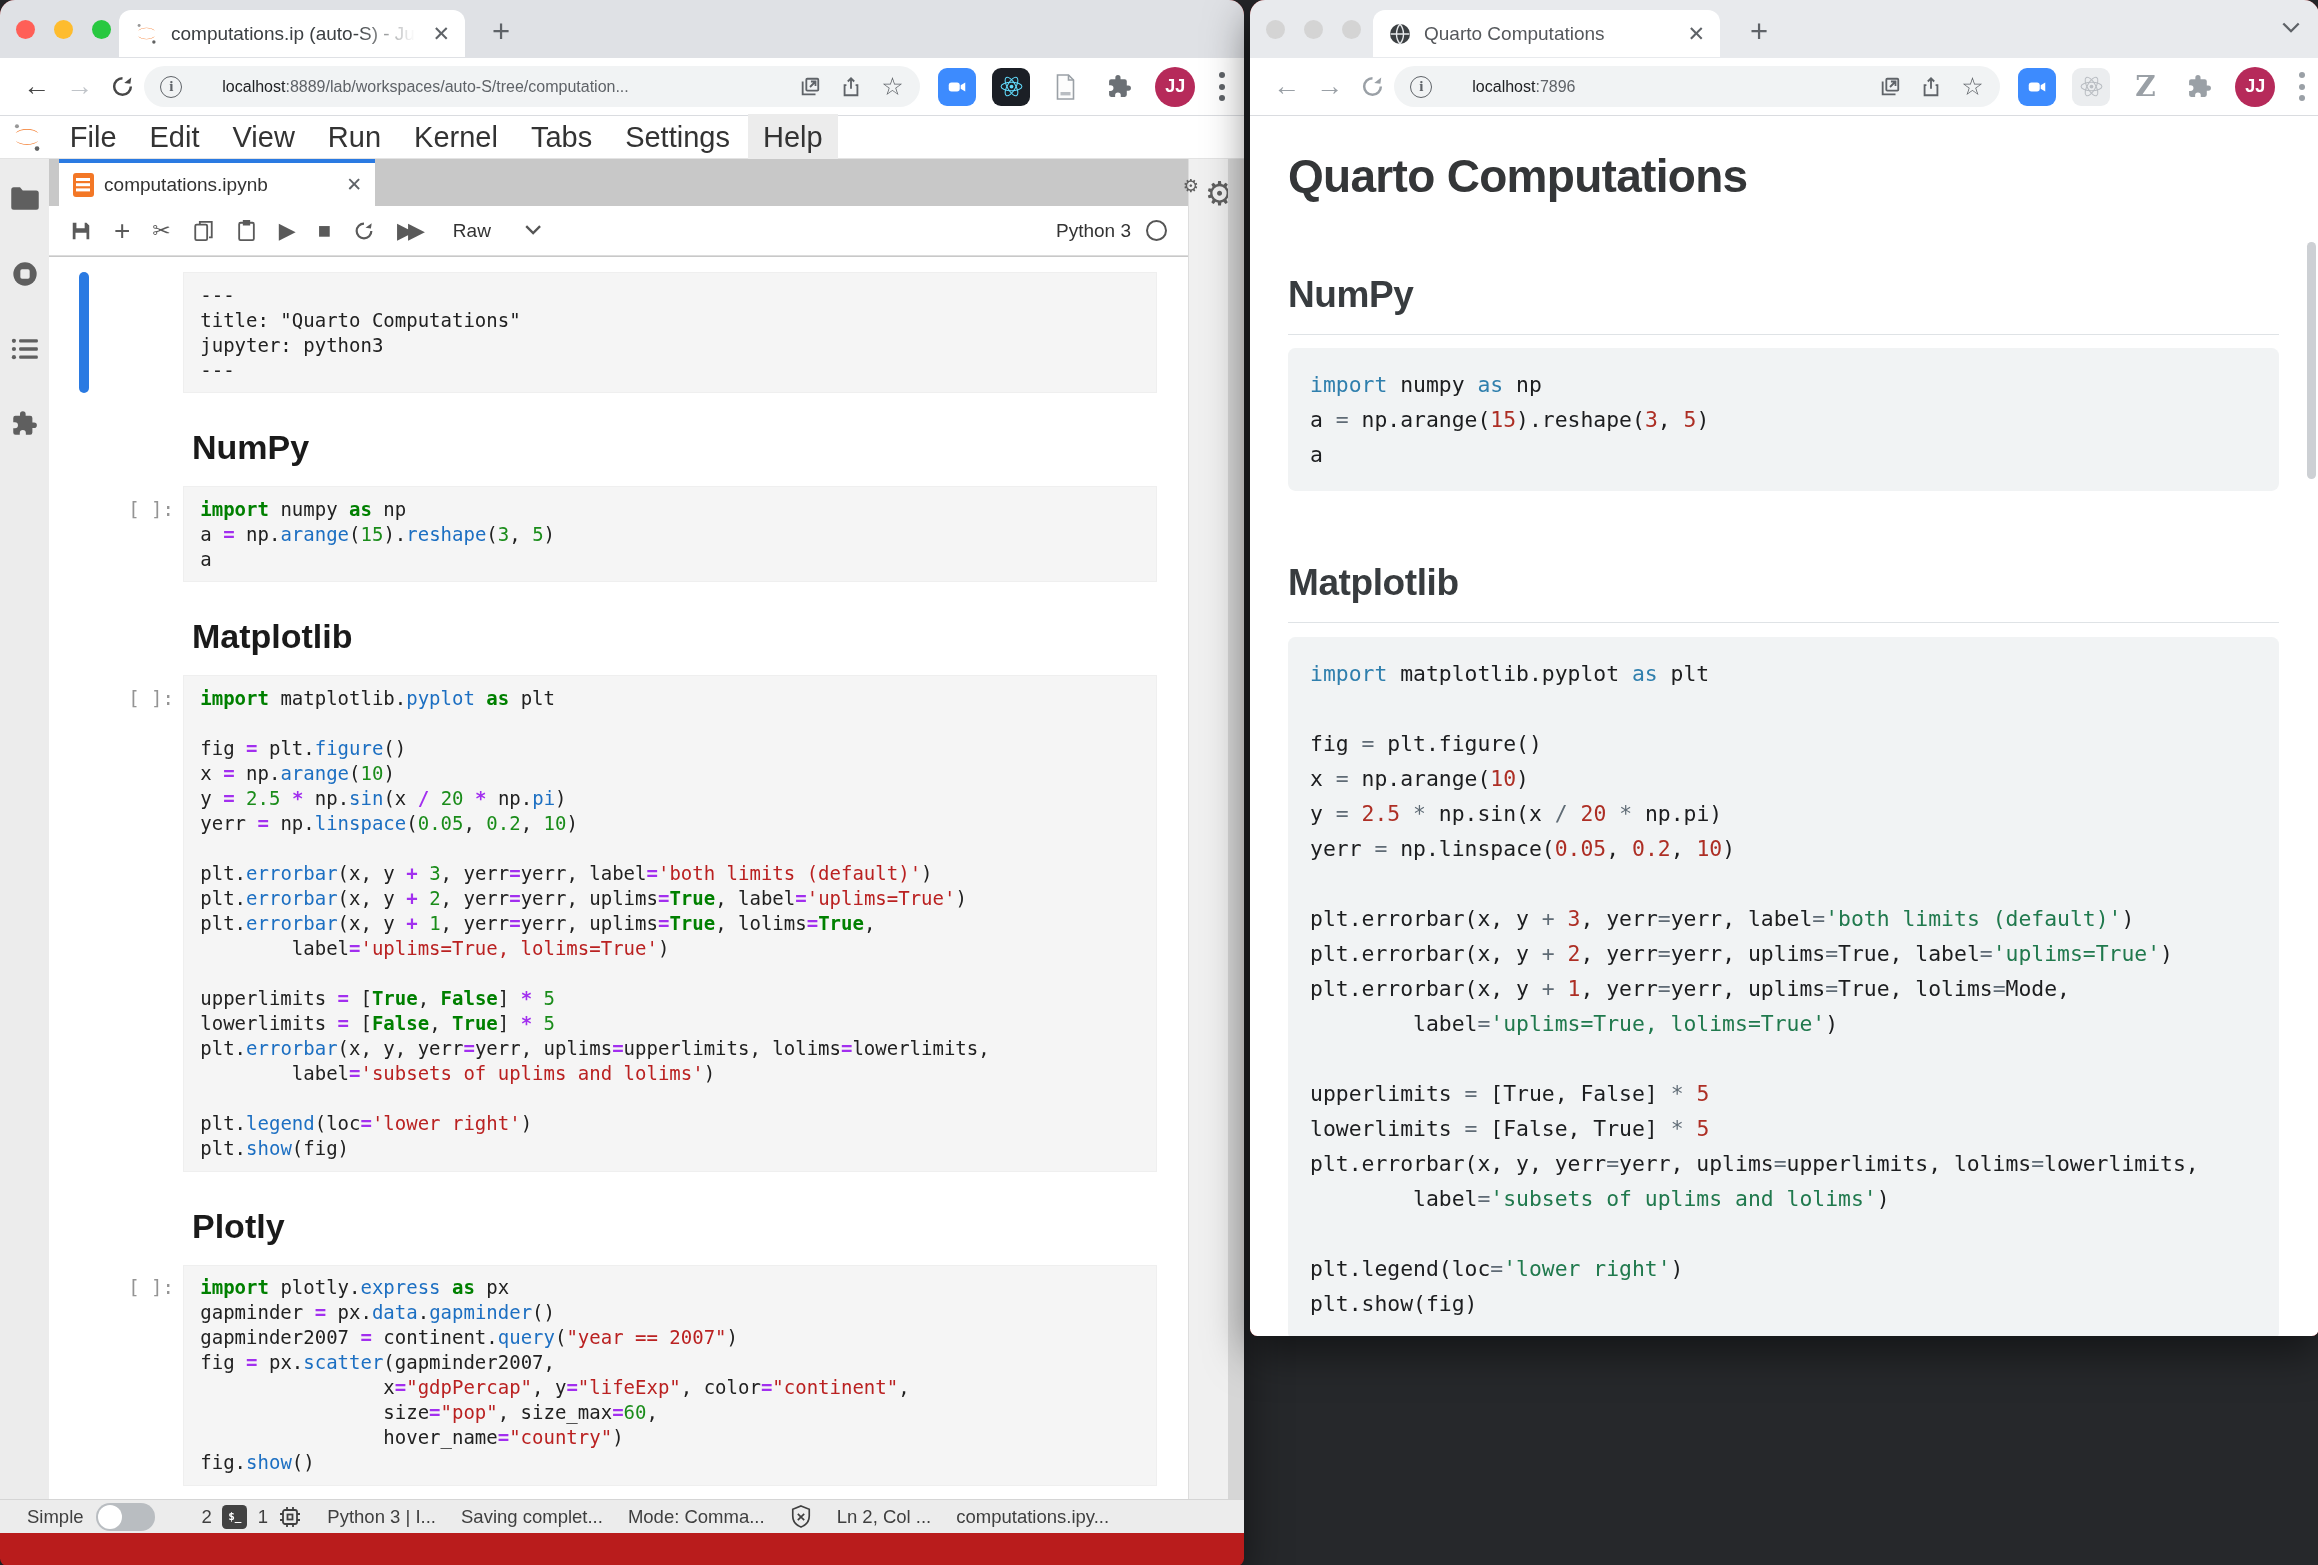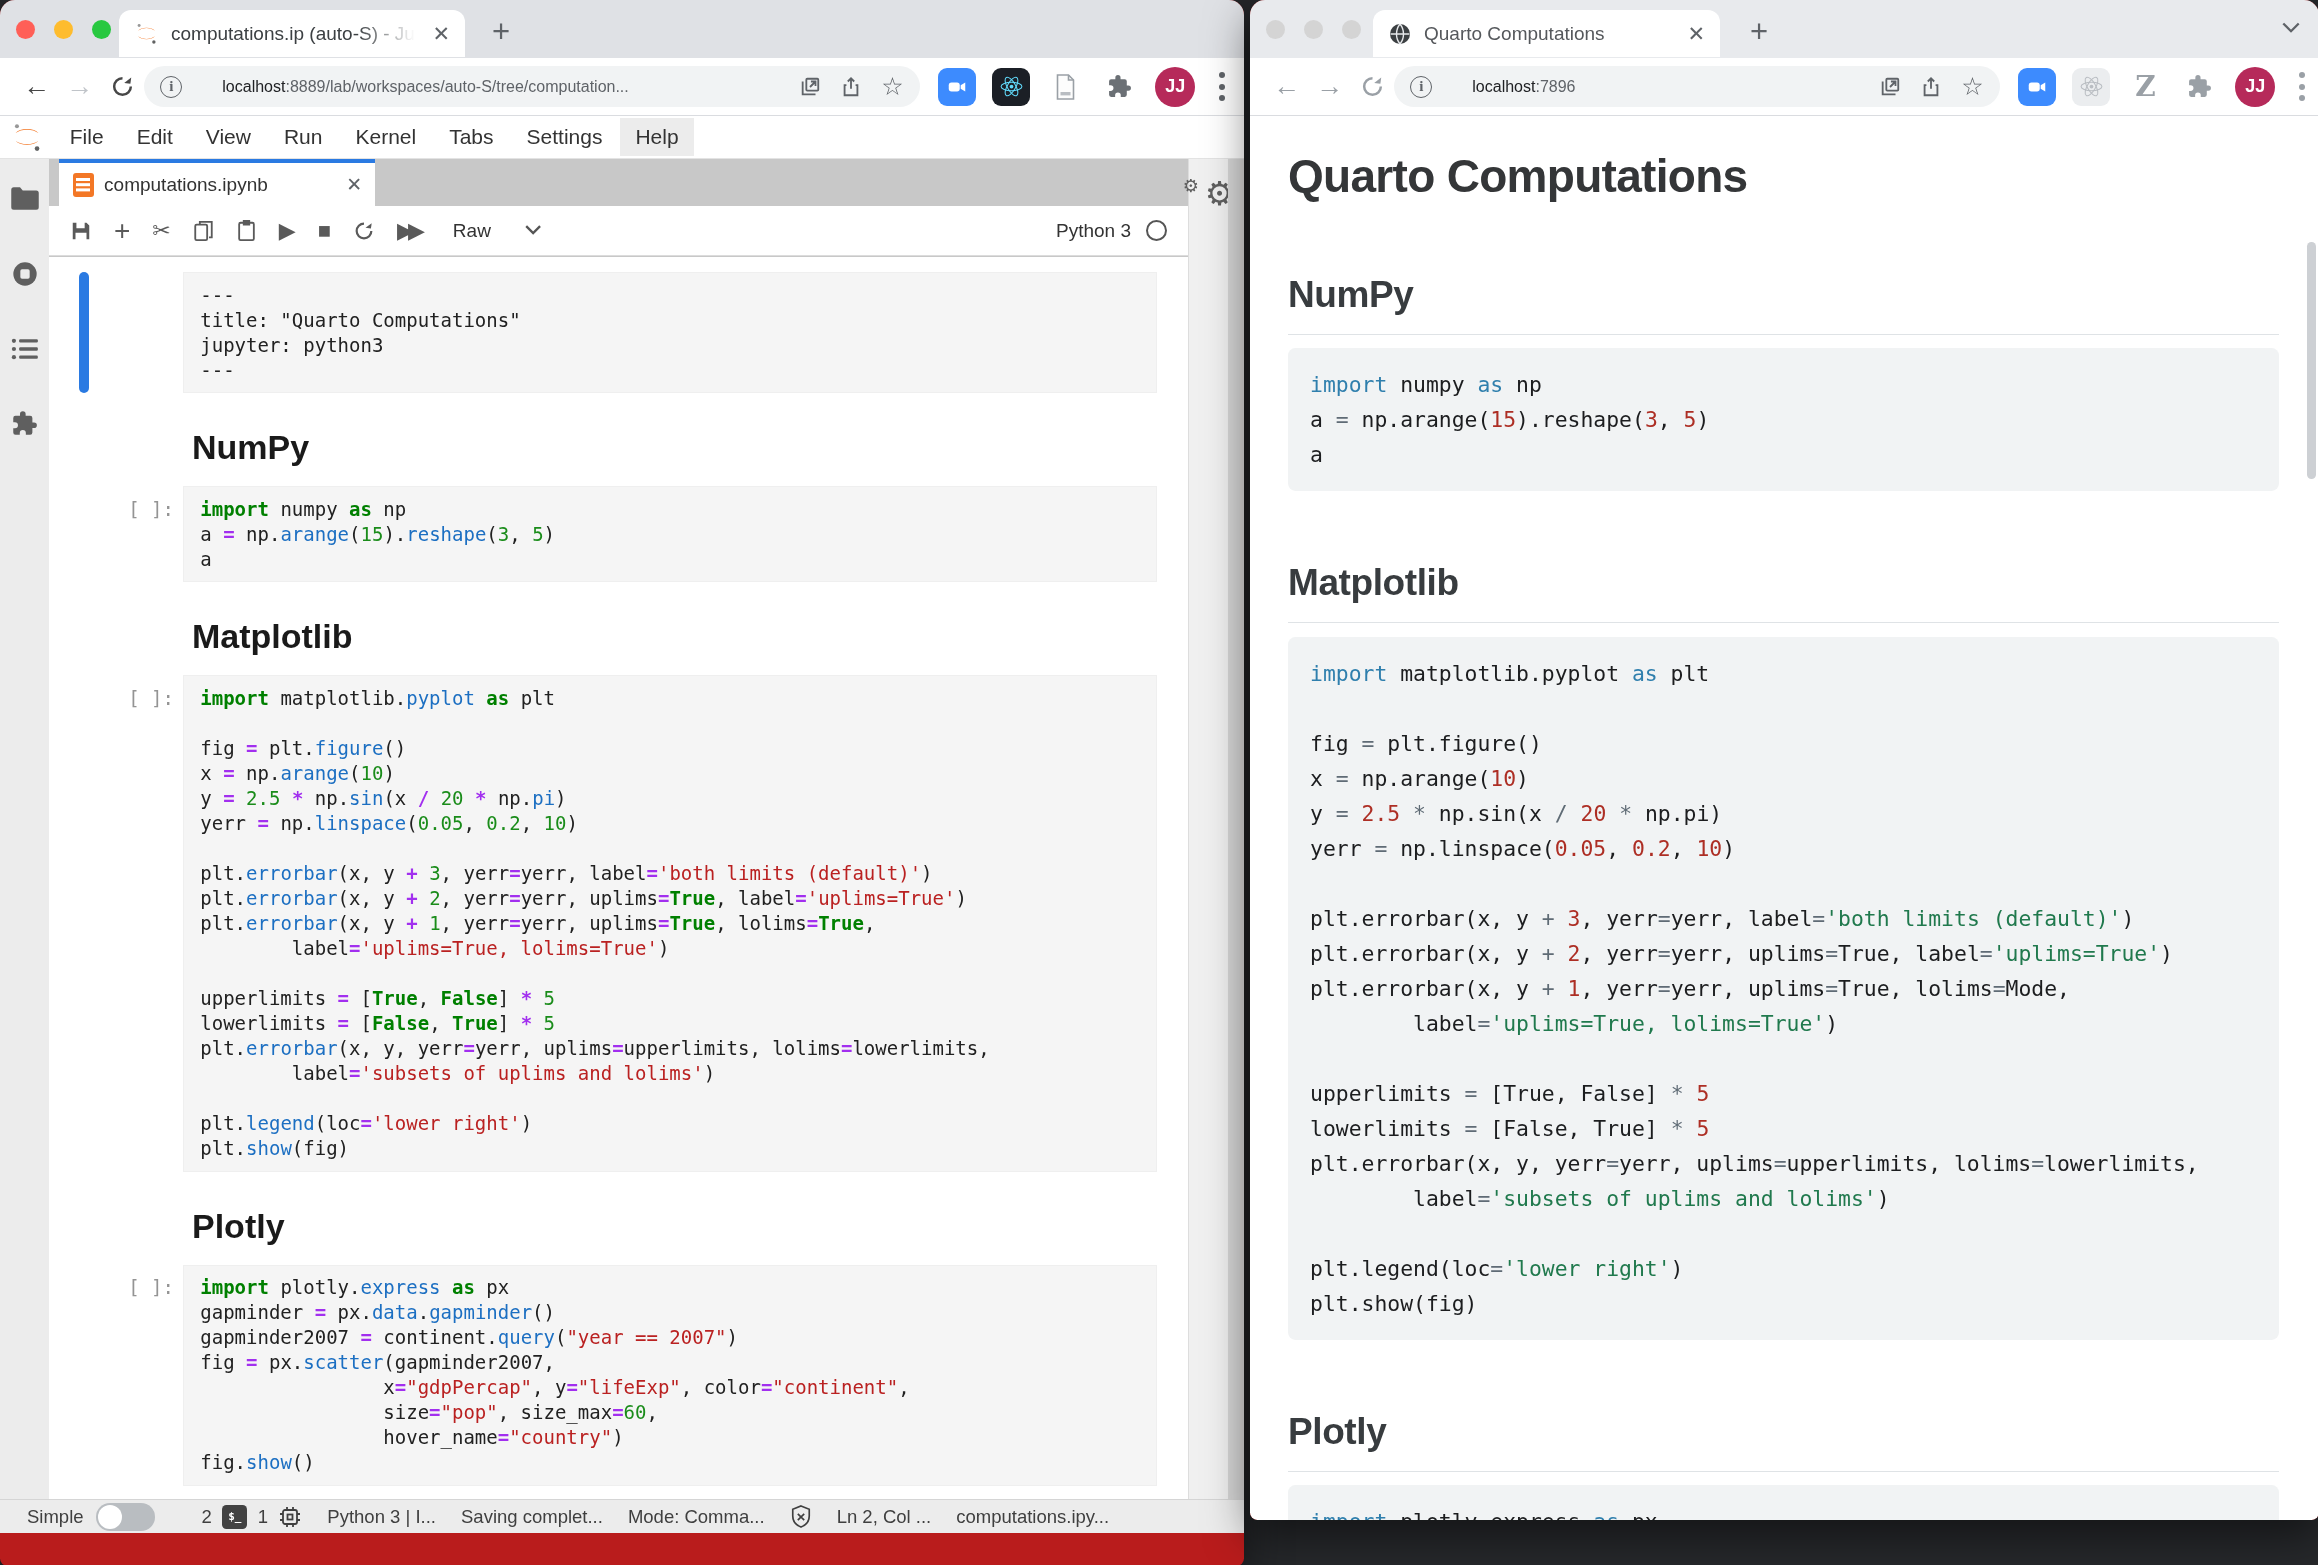--- a/index.html
+++ b/index.html
@@ -1,19 +1,19 @@
 <!DOCTYPE html>
 <html style="font-size:12px"><head>
 <meta charset="utf-8">
 <style>
   * { margin:0; padding:0; box-sizing:border-box; }
   html,body { width:2319px; height:1566px; background:#26282b; font-family:"Liberation Sans",sans-serif; overflow:hidden; }
   .win { position:absolute; top:0; overflow:hidden; border-radius:15px 15px 7.4px 7.4px; box-shadow:0 15px 44px rgba(0,0,0,.5); background:#b91c1c; }
   #win-left  { left:0;    width:1244px; height:1566px; }
-  #win-right { left:1250px; width:1069px; height:1520px; }
+  #win-right { left:1250px; width:1069px; height:1336px; }
 
   
   .tabstrip { position:relative; height:58px; }
   #win-left  .tabstrip { background:#dfe1e5; }
   #win-right .tabstrip { background:#e8eaed; }
   .lights { position:absolute; left:16.3px; top:20px; display:flex; gap:19px; }
   .light { width:19px; height:19px; border-radius:50%; }
   .btab { position:absolute; top:10.4px; height:47px; background:#fff; border-radius:12px 12px 0 0; display:flex; align-items:center; padding:0 15px; gap:12px; }
   #win-left .btab  { left:119px; width:346px; }
   #win-right .btab { left:123px; width:347px; }
@@ -39,21 +39,21 @@
   .sq { width:38px; height:38px; border-radius:9px; display:flex; align-items:center; justify-content:center; flex:none; }
   .avatar { width:40px; height:40px; border-radius:50%; background:#b62a5a; color:#fff; font-size:18px; font-weight:bold; display:flex; align-items:center; justify-content:center; }
   .dots { display:flex; flex-direction:column; gap:5.2px; padding:0 7.4px; }
   .dots i { width:6px; height:6px; border-radius:50%; background:#5f6368; }
   #win-right .dots i { background:#9aa0a6; }
   .star { font-size:25px; color:#5f6368; }
   .zletter { font-size:28px; font-weight:bold; color:#9aa0a6; font-family:"DejaVu Serif",serif; }
 
   
   .jp-menubar { height:43px; background:#fff; border-bottom:0.7px solid #e3e3e3; display:flex; align-items:center; padding:0 10.4px; gap:3px; }
-  .jp-menu-item { font-size:21px; color:#333; padding:6.7px 15px; }
+  .jp-menu-item { font-size:29px; color:#333; padding:6.7px 15px; }
   .jp-menu-item.hl { background:#ececec; }
   .jp-body { position:relative; height:1374px; background:#c8c8c8; }
   .jp-leftrail { position:absolute; left:0; top:0; bottom:34px; width:49px; background:#ececec; display:flex; flex-direction:column; align-items:center; padding-top:27px; gap:49px; }
   .jp-rightrail { position:absolute; right:16.3px; top:0; bottom:34px; width:40px; background:#f0f0f0; border-left:0.7px solid #ddd; text-align:center; padding-top:18px; }
   .jp-edge { position:absolute; right:0; top:0; bottom:34px; width:16.3px; background:#d6d6d6; }
   .gear { font-size:33px; color:#5f5f5f; line-height:1; }
   .gear small { font-size:18px; position:relative; left:-6px; top:-13.3px; }
   .doc-tabrow { position:absolute; left:49px; top:0; height:47px; right:56px; }
   .doc-tab { position:absolute; left:10.4px; top:0; width:316px; height:47px; background:#fff; border-top:4.4px solid #2a7ae2; display:flex; align-items:center; gap:10.4px; padding:0 13.3px; }
   .doc-tab-label { font-size:19px; color:#333; flex:1; }

